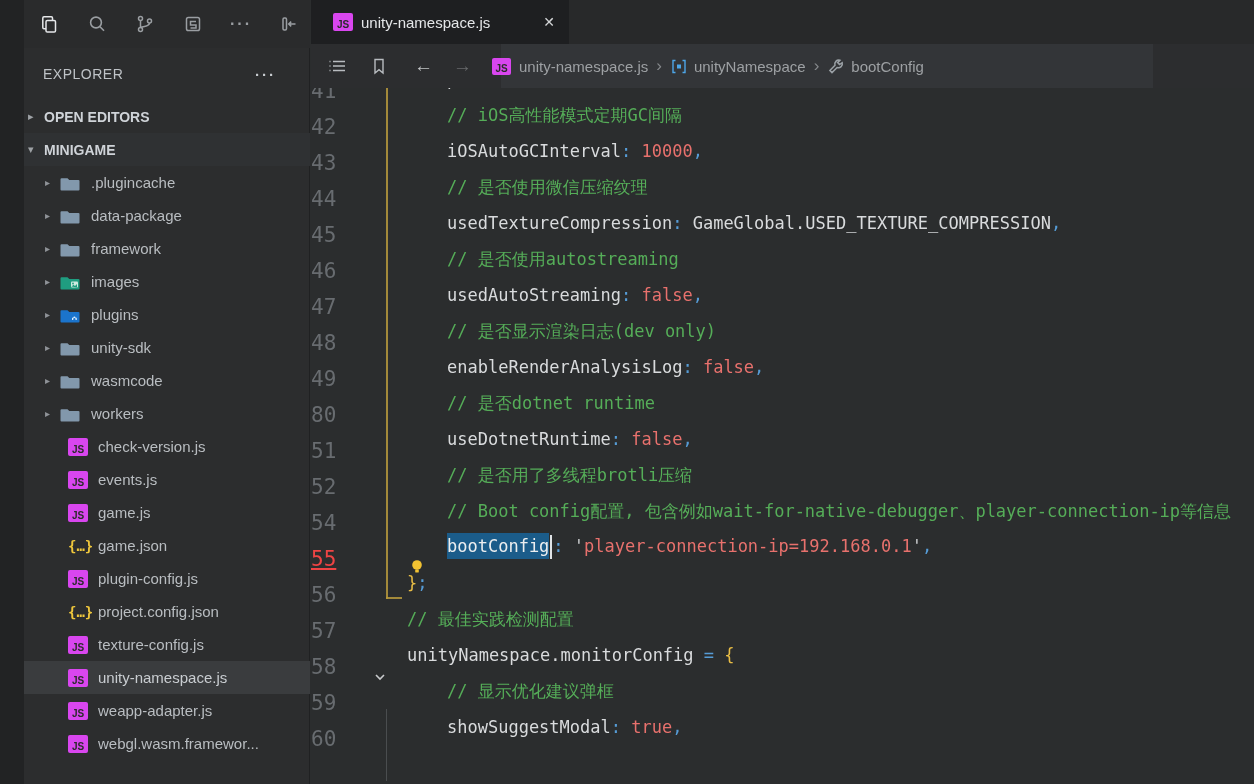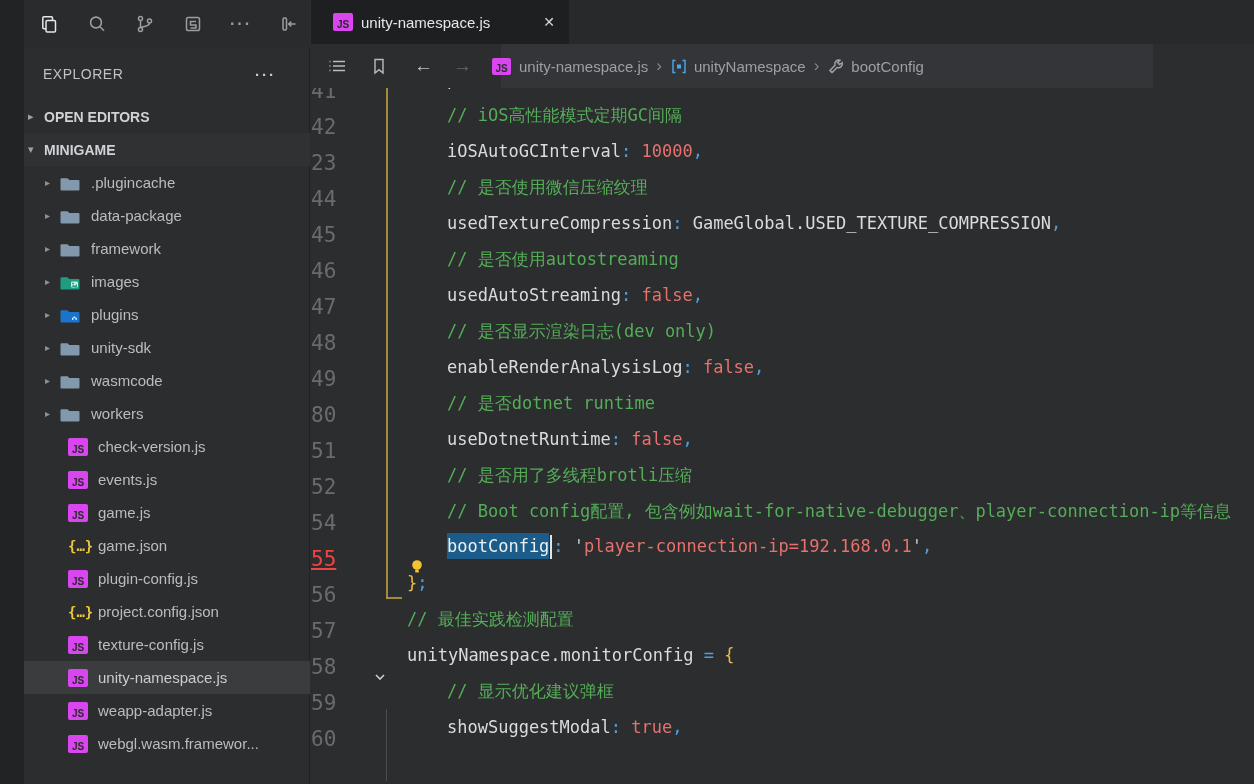--- a/index.html
+++ b/index.html
@@ -280,21 +280,21 @@
     </div>
   </div>
 
   <div id="editor">
     <div id="guide-y"></div>
     <div id="guide-y2"></div>
     <div id="guide-g"></div>
     <div id="lines">
         <div class="cline clip"><span class="ln">41</span><span class="ct" style="padding-left:40px"><span class="tk-k">preloadWXFont</span><span class="tk-p">:</span><span class="tk-w"> </span><span class="tk-v">false</span><span class="tk-p">,</span></span></div>
         <div class="cline"><span class="ln">42</span><span class="ct" style="padding-left:40px"><span class="tk-c">// iOS高性能模式定期GC间隔</span></span></div>
-        <div class="cline"><span class="ln">23</span><span class="ct" style="padding-left:40px"><span class="tk-k">iOSAutoGCInterval</span><span class="tk-p">:</span><span class="tk-w"> </span><span class="tk-v">10000</span><span class="tk-p">,</span></span></div>
+        <div class="cline"><span class="ln">43</span><span class="ct" style="padding-left:40px"><span class="tk-k">iOSAutoGCInterval</span><span class="tk-p">:</span><span class="tk-w"> </span><span class="tk-v">10000</span><span class="tk-p">,</span></span></div>
         <div class="cline"><span class="ln">44</span><span class="ct" style="padding-left:40px"><span class="tk-c">// 是否使用微信压缩纹理</span></span></div>
         <div class="cline"><span class="ln">45</span><span class="ct" style="padding-left:40px"><span class="tk-k">usedTextureCompression</span><span class="tk-p">:</span><span class="tk-w"> </span><span class="tk-k">GameGlobal.USED_TEXTURE_COMPRESSION</span><span class="tk-p">,</span></span></div>
         <div class="cline"><span class="ln">46</span><span class="ct" style="padding-left:40px"><span class="tk-c">// 是否使用autostreaming</span></span></div>
         <div class="cline"><span class="ln">47</span><span class="ct" style="padding-left:40px"><span class="tk-k">usedAutoStreaming</span><span class="tk-p">:</span><span class="tk-w"> </span><span class="tk-v">false</span><span class="tk-p">,</span></span></div>
         <div class="cline"><span class="ln">48</span><span class="ct" style="padding-left:40px"><span class="tk-c">// 是否显示渲染日志(dev only)</span></span></div>
         <div class="cline"><span class="ln">49</span><span class="ct" style="padding-left:40px"><span class="tk-k">enableRenderAnalysisLog</span><span class="tk-p">:</span><span class="tk-w"> </span><span class="tk-v">false</span><span class="tk-p">,</span></span></div>
         <div class="cline"><span class="ln">80</span><span class="ct" style="padding-left:40px"><span class="tk-c">// 是否dotnet runtime</span></span></div>
         <div class="cline"><span class="ln">51</span><span class="ct" style="padding-left:40px"><span class="tk-k">useDotnetRuntime</span><span class="tk-p">:</span><span class="tk-w"> </span><span class="tk-v">false</span><span class="tk-p">,</span></span></div>
         <div class="cline"><span class="ln">52</span><span class="ct" style="padding-left:40px"><span class="tk-c">// 是否用了多线程brotli压缩</span></span></div>
         <div class="cline"><span class="ln">54</span><span class="ct" style="padding-left:40px"><span class="tk-c">// Boot config配置, 包含例如wait-for-native-debugger、player-connection-ip等信息</span></span></div>

